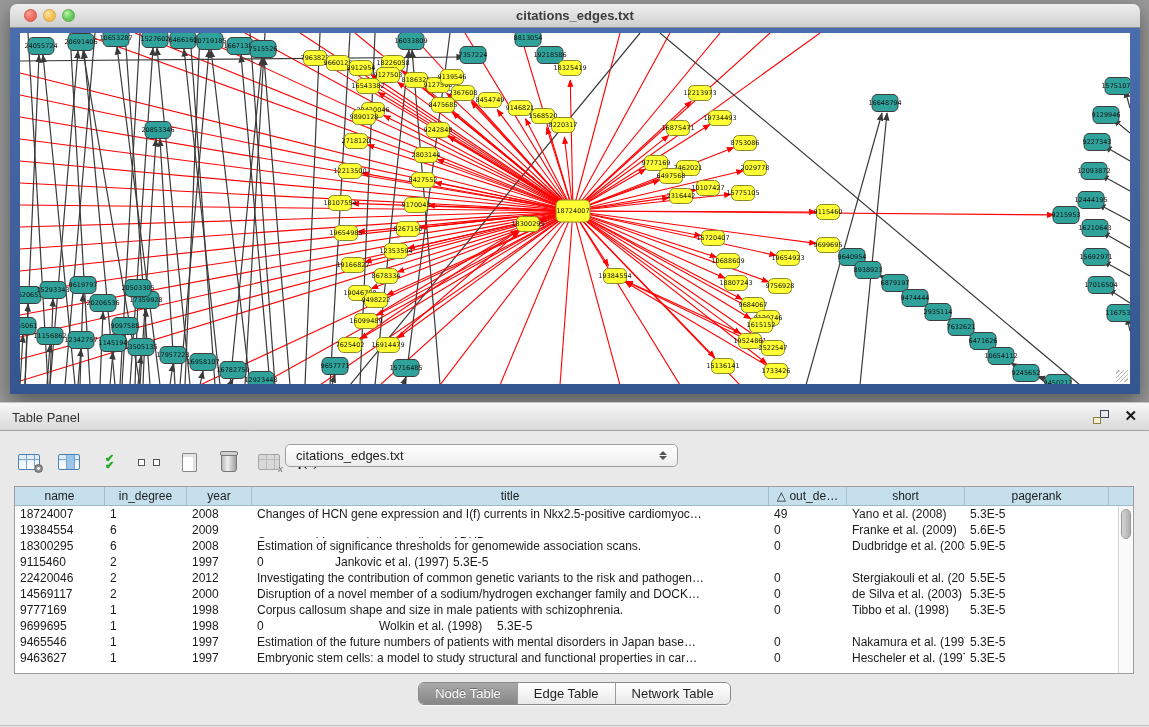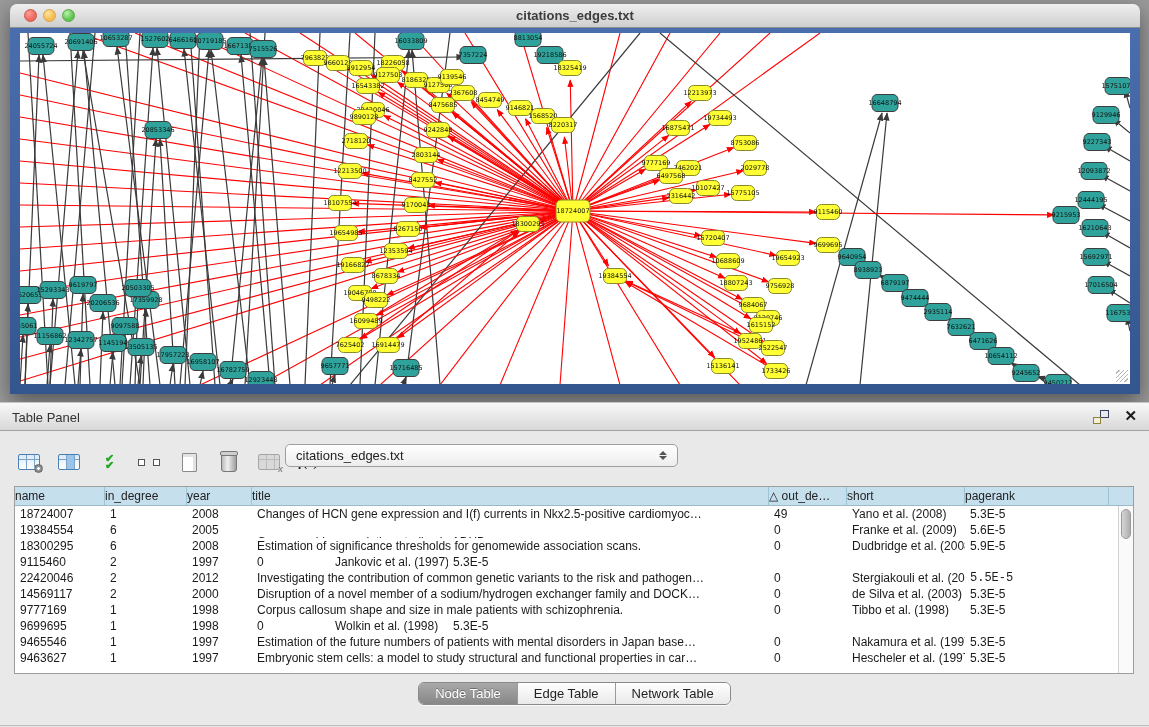--- a/index.html
+++ b/index.html
@@ -61,21 +61,21 @@
       border:1px solid #9f9f9f; border-radius:5px; font-size:13px; color:#222;
       display:flex; align-items:center; padding:0 10px; cursor:pointer; }
   .combo .arrows { margin-left:auto; display:flex; flex-direction:column; gap:1px; }
   .combo .arrows i { width:0; height:0; border-left:4px solid transparent; border-right:4px solid transparent; }
   .combo .arrows i.up { border-bottom:4px solid #555; }
   .combo .arrows i.dn { border-top:4px solid #555; }
 
   .tbl { position:absolute; left:14px; top:84px; width:1120px; height:188px;
       background:#fff; border:1px solid #9e9e9e; overflow:hidden; }
   .thead { display:flex; height:19px; background:#c5dfed; border-bottom:1px solid #9bb9c9; }
-  .th { font-size:12px; color:#222; line-height:19px;
+  .th { font-size:12px; color:#222; text-align:center; line-height:19px;
       border-right:1px solid #9fc2d4; overflow:hidden; white-space:nowrap; }
   .trow { display:flex; height:16px; }
   .td { font-size:12px; color:#1a1a1a; line-height:16px; padding-left:5px;
       overflow:hidden; white-space:nowrap; }
   .vscroll { position:absolute; right:0; top:19px; bottom:0; width:15px; background:#fafafa; border-left:1px solid #d0d0d0; }
   .vthumb { position:absolute; left:2px; top:3px; width:10px; height:30px; border-radius:6px;
       background:linear-gradient(90deg,#d6d6d6,#aeaeae); border:1px solid #9a9a9a; }
 
   .tabs { position:absolute; left:0; right:0; top:280px; display:flex; justify-content:center; }
   .seg { display:flex; border:1px solid #8a8a8a; border-radius:6px; overflow:hidden;
@@ -829,21 +829,21 @@
           <div class="td" style="width: 82px;">1</div>
           <div class="td" style="width: 65px;">2008</div>
           <div class="td" style="width: 517px;">Changes of HCN gene expression and I(f) currents in Nkx2.5-positive cardiomyoc…</div>
           <div class="td" style="width: 78px;">49</div>
           <div class="td" style="width: 118px;">Yano et al. (2008)</div>
           <div class="td" style="width: 144px;">5.3E-5</div>
         </div>
         <div class="trow">
           <div class="td" style="width: 90px;">19384554</div>
           <div class="td" style="width: 82px;">6</div>
-          <div class="td" style="width: 65px;">2005</div>
+          <div class="td" style="width: 65px;">2009</div>
           <div class="td" style="width: 517px; margin-top: 12px;">Genome-wide association studies in ADHD.</div>
           <div class="td" style="width: 78px;">0</div>
           <div class="td" style="width: 118px;">Franke et al. (2009)</div>
           <div class="td" style="width: 144px;">5.6E-5</div>
         </div>
         <div class="trow">
           <div class="td" style="width: 90px;">18300295</div>
           <div class="td" style="width: 82px;">6</div>
           <div class="td" style="width: 65px;">2008</div>
           <div class="td" style="width: 517px;">Estimation of significance thresholds for genomewide association scans.</div>
@@ -859,21 +859,21 @@
           <div class="td" style="width: 118px;">Jankovic et al. (1997)</div>
           <div class="td" style="width: 144px;">5.3E-5</div>
         </div>
         <div class="trow">
           <div class="td" style="width: 90px;">22420046</div>
           <div class="td" style="width: 82px;">2</div>
           <div class="td" style="width: 65px;">2012</div>
           <div class="td" style="width: 517px;">Investigating the contribution of common genetic variants to the risk and pathogen…</div>
           <div class="td" style="width: 78px;">0</div>
           <div class="td" style="width: 118px;">Stergiakouli et al. (2012)</div>
-          <div class="td" style="width: 144px; font-family: Liberation Mono, monospace;">5.5E-5</div>
+          <div class="td" style="width: 144px;">5.5E-5</div>
         </div>
         <div class="trow">
           <div class="td" style="width: 90px;">14569117</div>
           <div class="td" style="width: 82px;">2</div>
           <div class="td" style="width: 65px;">2000</div>
           <div class="td" style="width: 517px;">Disruption of a novel member of a sodium/hydrogen exchanger family and DOCK…</div>
           <div class="td" style="width: 78px;">0</div>
           <div class="td" style="width: 118px;">de Silva et al. (2003)</div>
           <div class="td" style="width: 144px;">5.3E-5</div>
         </div>
@@ -884,21 +884,21 @@
           <div class="td" style="width: 517px;">Corpus callosum shape and size in male patients with schizophrenia.</div>
           <div class="td" style="width: 78px;">0</div>
           <div class="td" style="width: 118px;">Tibbo et al. (1998)</div>
           <div class="td" style="width: 144px;">5.3E-5</div>
         </div>
         <div class="trow">
           <div class="td" style="width: 90px;">9699695</div>
           <div class="td" style="width: 82px;">1</div>
           <div class="td" style="width: 65px;">1998</div>
           <div class="td" style="width: 78px;">0</div>
-          <div class="td" style="width: 118px;">Wolkin et al. (1998)</div>
+          <div class="td" style="width: 118px; margin-left: 44px;">Wolkin et al. (1998)</div>
           <div class="td" style="width: 144px;">5.3E-5</div>
         </div>
         <div class="trow">
           <div class="td" style="width: 90px;">9465546</div>
           <div class="td" style="width: 82px;">1</div>
           <div class="td" style="width: 65px;">1997</div>
           <div class="td" style="width: 517px;">Estimation of the future numbers of patients with mental disorders in Japan base…</div>
           <div class="td" style="width: 78px;">0</div>
           <div class="td" style="width: 118px;">Nakamura et al. (1997)</div>
           <div class="td" style="width: 144px;">5.3E-5</div>

